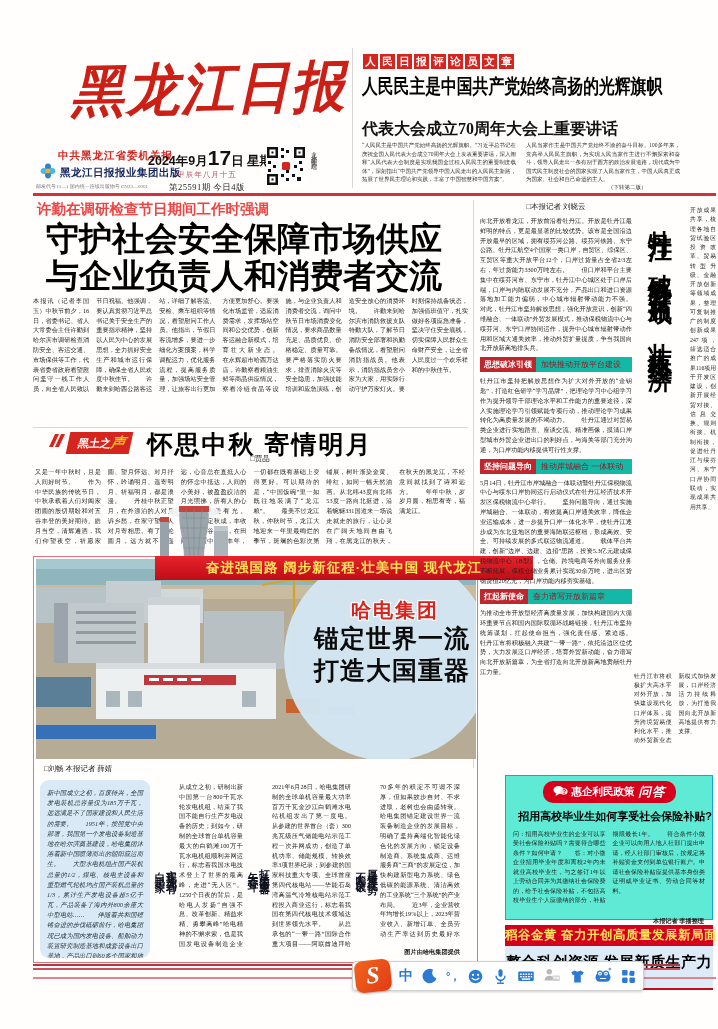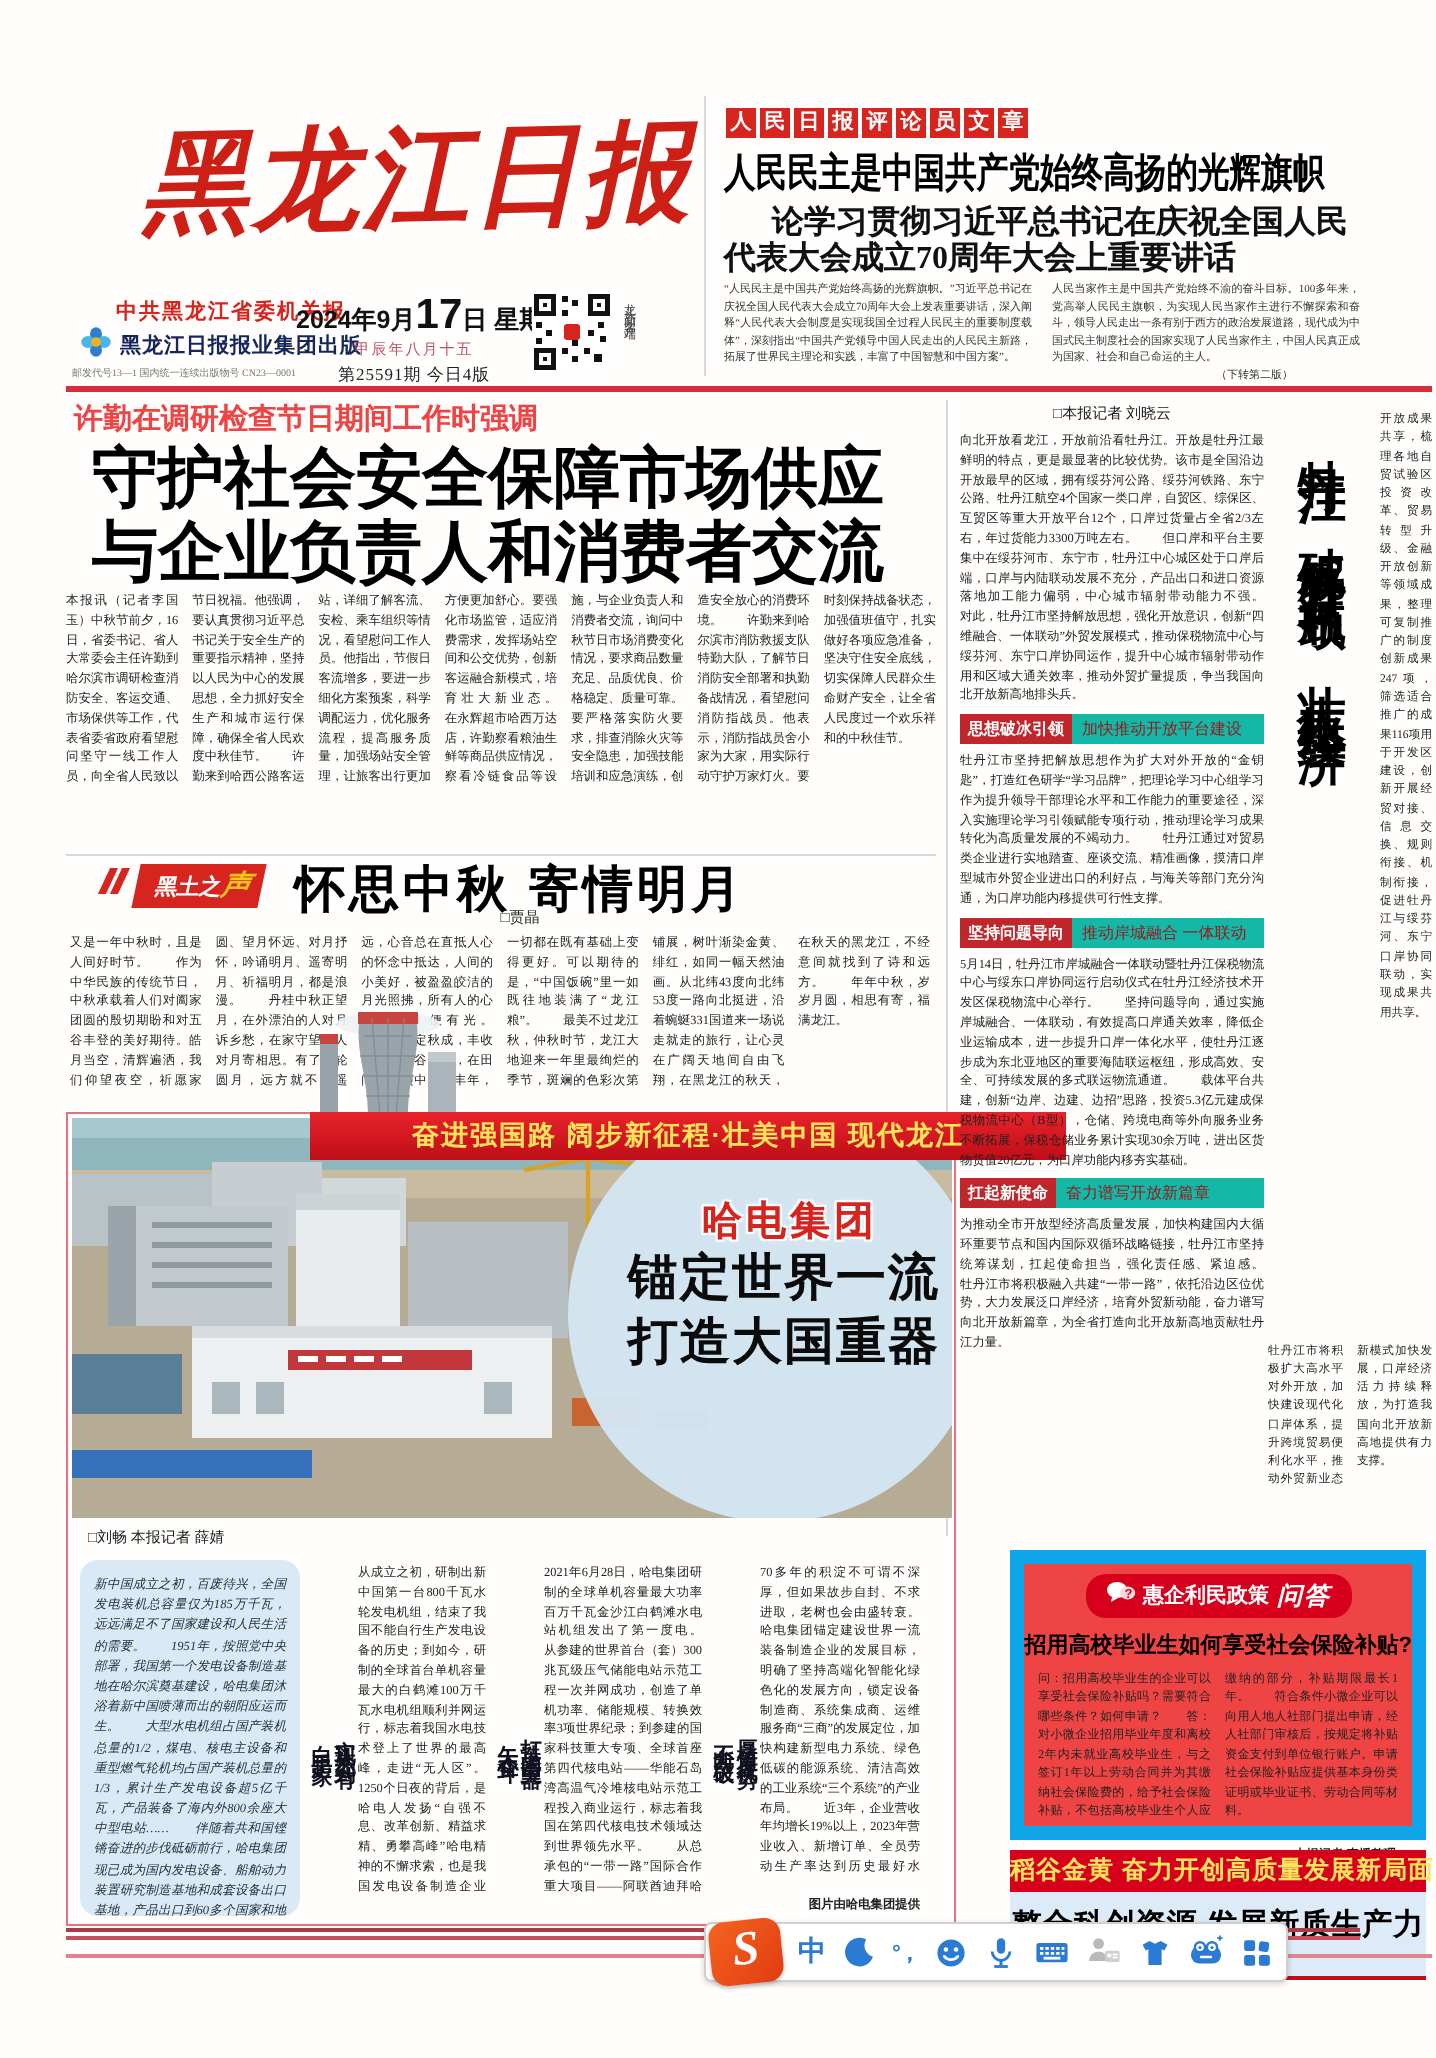--- a/index.html
+++ b/index.html
@@ -54,21 +54,21 @@
            font-family:"Liberation Sans",sans-serif;color:#10131f;text-align:center;letter-spacing:3px}
   .credit{font-size:6.2px;font-weight:bold;color:#222;text-align:right}
   
   .r-byline{font-size:7.5px;text-align:center;color:#222}
   .subbar{display:flex;align-items:stretch;margin:4px 0;font-family:"Liberation Sans",sans-serif}
   .subbar .tag{background:#c0272d;color:#fff;font-size:8px;font-weight:bold;padding:2px 4px;white-space:nowrap}
   .subbar .ttl{background:#14b8a6;color:#9d151b;font-size:8px;font-weight:normal;padding:2px 5px;flex:1;white-space:nowrap}
   .v-head-main{writing-mode:vertical-rl;font-size:24px;font-weight:900;font-family:"Liberation Sans",sans-serif;
                color:#000;letter-spacing:5px;line-height:1}
   
-  .qa-box{border:7px solid #0ea5e9;background:#ef4444}
+  .qa-box{border:1px solid #0ea5e9;background:#5eead4}
   .qa-tag{background:#d6001c;color:#fff;border-radius:10px;display:flex;align-items:center;gap:4px;
           padding:2px 10px;font-family:"Liberation Sans",sans-serif}
   .qa-tag .t1{font-size:10.5px;font-weight:bold}
   .qa-tag .t2{font-size:12.5px;font-weight:900;font-style:italic;letter-spacing:1px}
   .qa-h{font-size:11px;font-weight:900;text-align:right;font-family:"Liberation Sans",sans-serif;color:#000;white-space:nowrap}
   .slogan-banner{background:#d6001c;color:#ffe35a;font-weight:bold;font-size:12.5px;text-align:center;
                  line-height:21px;font-family:"Liberation Sans",sans-serif;letter-spacing:.5px;white-space:nowrap}
   .slogan-blue{background:#dcebf7;text-align:center}
   .slogan-h{font-size:15px;font-weight:900;font-family:"Liberation Sans",sans-serif;color:#000;letter-spacing:.5px;white-space:nowrap}
   .slogan-note{font-size:6px;color:#555}
@@ -144,21 +144,20 @@
     </svg>
   </div>
   <div class="abs vtext" style="left:309px;top:147px;font-size:6px;color:#444;height:40px">龙头新闻客户端</div>
 
   <div class="abs hairline" style="left:352px;top:48px;width:1px;height:140px"></div>
 
   <div class="abs" style="left:363px;top:51px;white-space:nowrap">
     <span class="tagchar">人</span><span class="tagchar">民</span><span class="tagchar">日</span><span class="tagchar">报</span><span class="tagchar">评</span><span class="tagchar">论</span><span class="tagchar">员</span><span class="tagchar">文</span><span class="tagchar">章</span>
   </div>
   <div class="abs tr-head" style="left:362px;top:73px">人民民主是中国共产党始终高扬的光辉旗帜</div>
-  <div class="abs tr-sub" style="left:386px;top:101px">论学习贯彻习近平总书记在庆祝全国人民</div>
   <div class="abs tr-sub" style="left:362px;top:119px">代表大会成立70周年大会上重要讲话</div>
   <div class="abs" style="left:362px;top:141px;width:318px;height:45px;overflow:hidden">
     <div style="display:flex;gap:10px">
       <div class="jt" style="flex:1;font-size:5.5px;line-height:1.55;color:#333">“人民民主是中国共产党始终高扬的光辉旗帜。”习近平总书记在庆祝全国人民代表大会成立70周年大会上发表重要讲话，深入阐释“人民代表大会制度是实现我国全过程人民民主的重要制度载体”，深刻指出“中国共产党领导中国人民走出的人民民主新路，拓展了世界民主理论和实践，丰富了中国智慧和中国方案”。</div>
       <div class="jt" style="flex:1;font-size:5.5px;line-height:1.55;color:#333">人民当家作主是中国共产党始终不渝的奋斗目标。100多年来，党高举人民民主旗帜，为实现人民当家作主进行不懈探索和奋斗，领导人民走出一条有别于西方的政治发展道路，现代成为中国式民主制度社会的国家实现了人民当家作主，中国人民真正成为国家、社会和自己命运的主人。</div>
     </div>
   </div>
   <div class="abs turn" style="left:608px;top:184px">（下转第二版）</div>
 
   <div class="abs redrule" style="left:33px;top:193px;width:683px;height:2.5px"></div>

